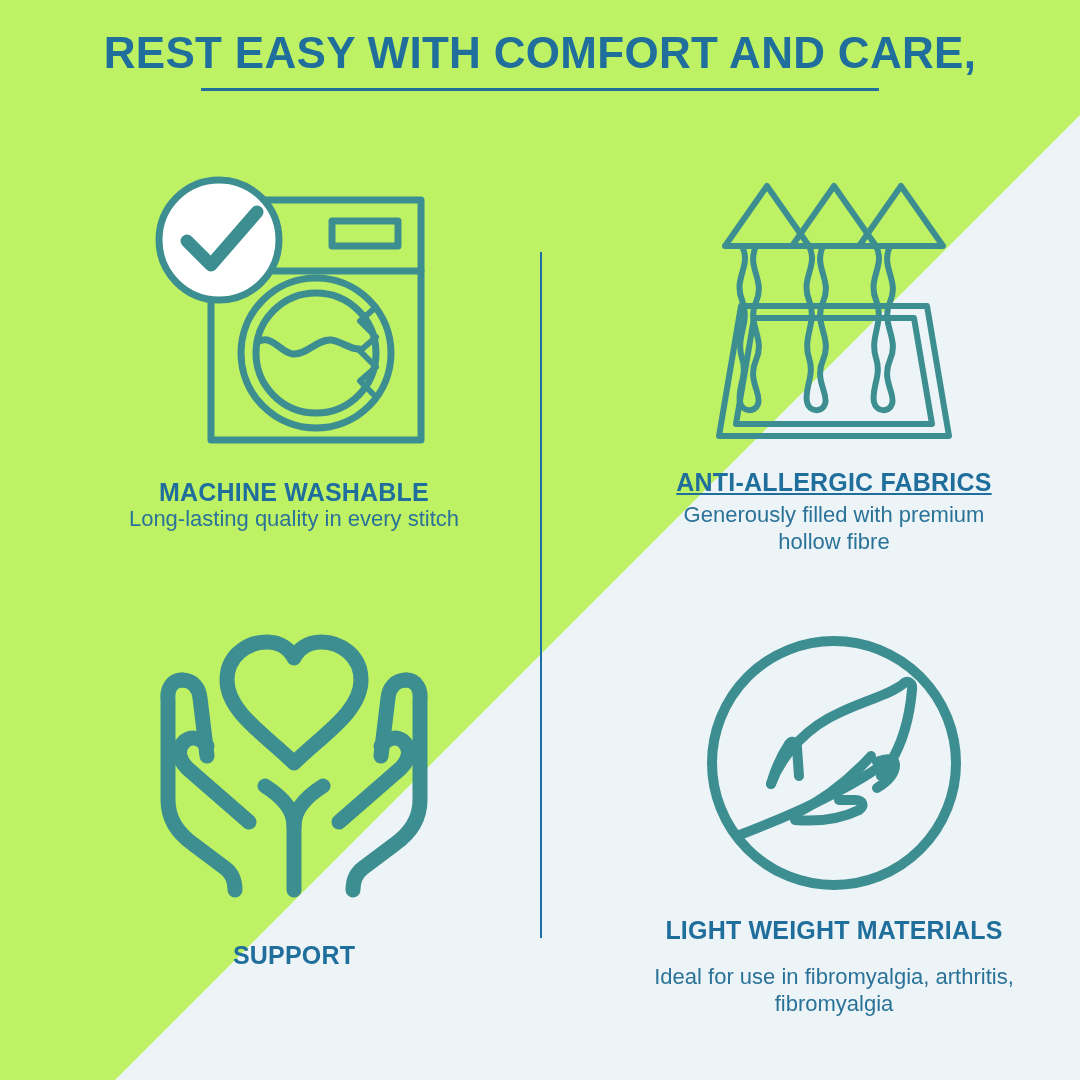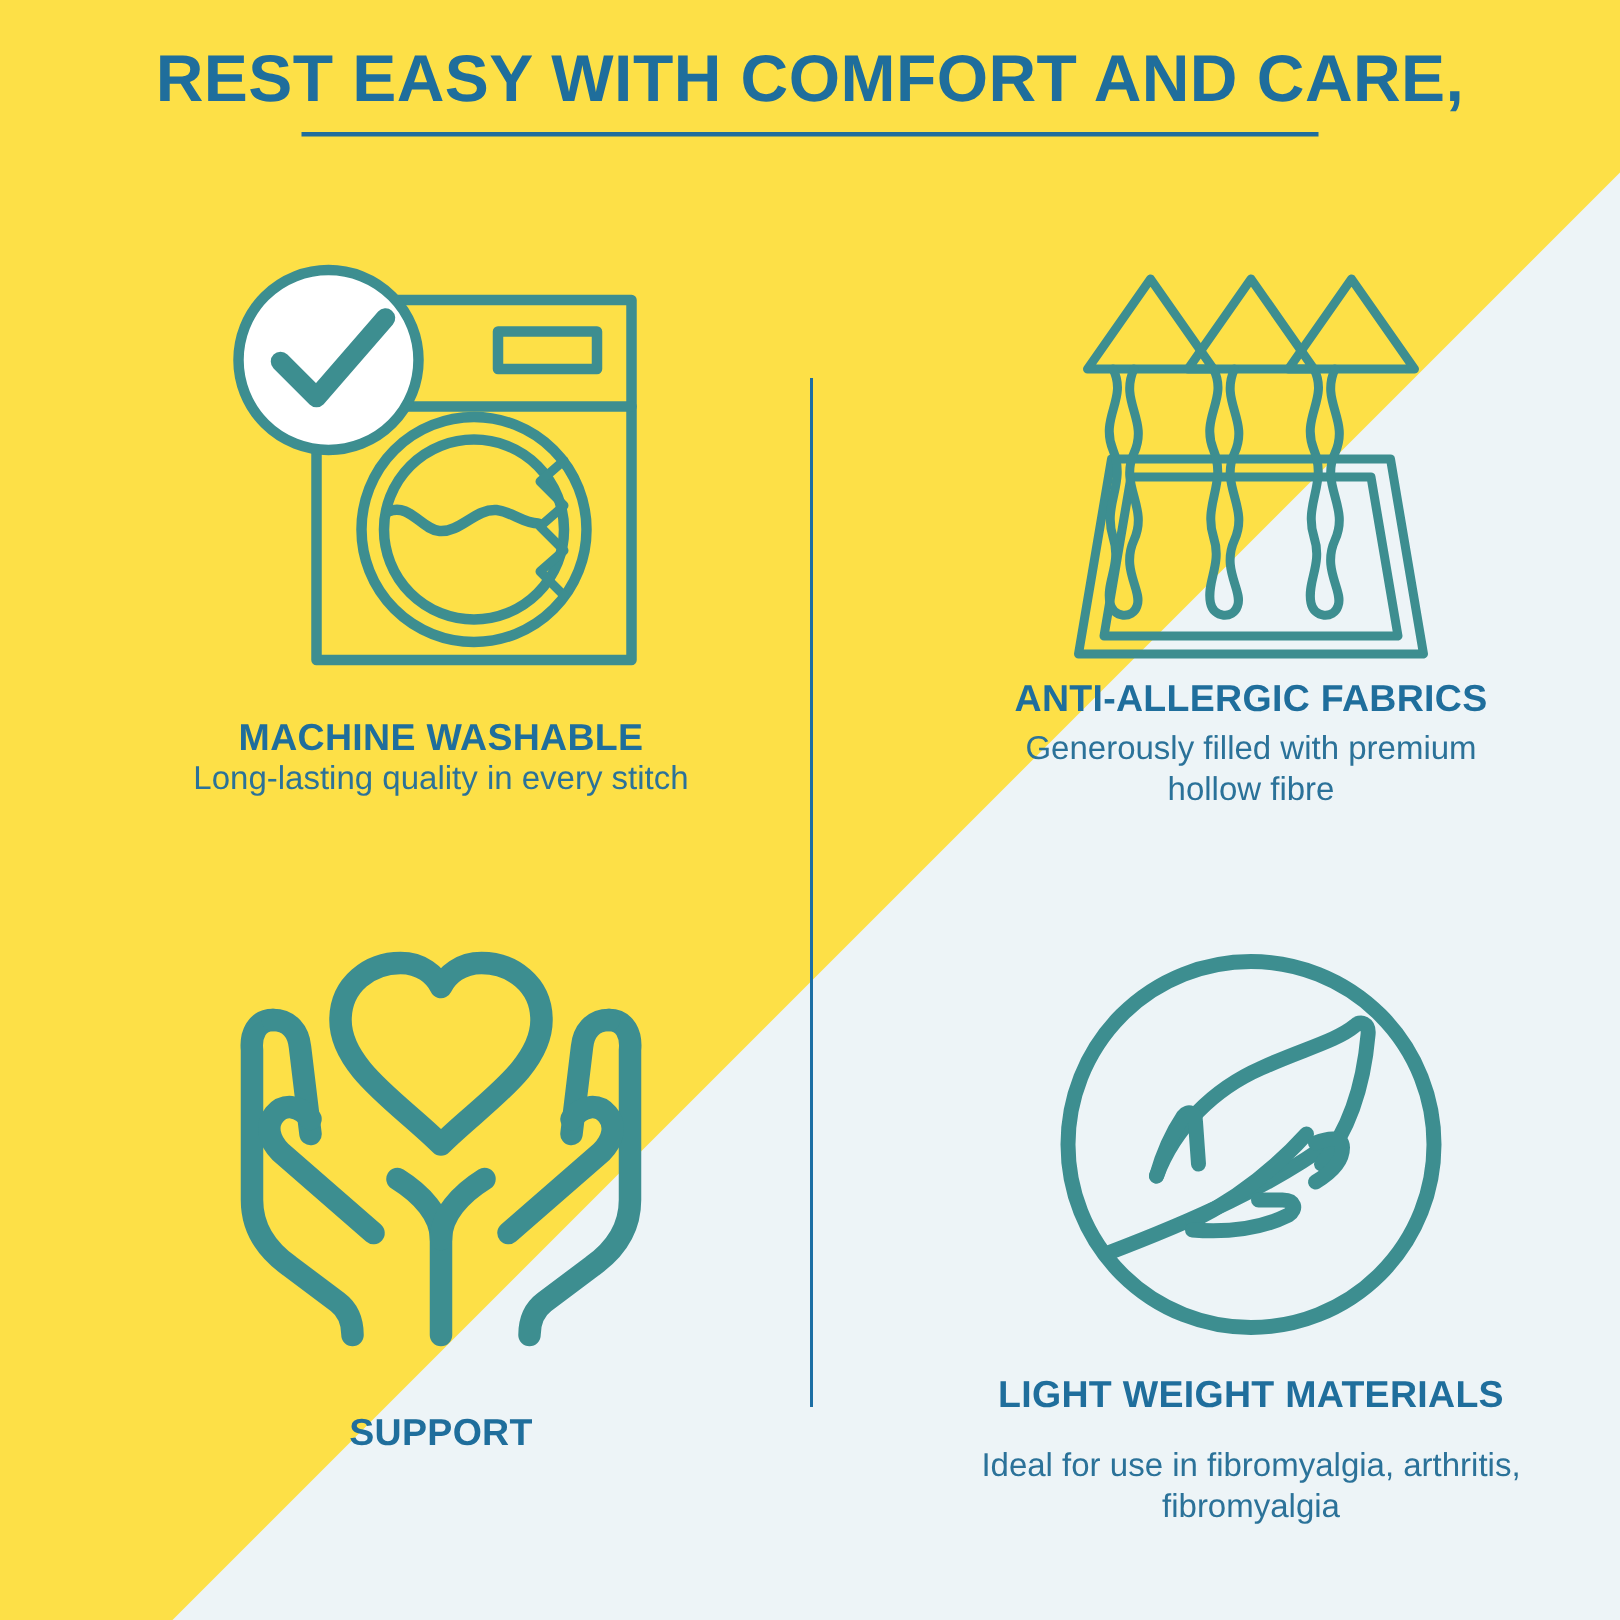--- a/index.html
+++ b/index.html
@@ -11,21 +11,21 @@
     height: 1080px;
     background: #ffffff;
     font-family: "Liberation Sans", sans-serif;
     overflow: hidden;
   }
 
   #poster {
     position: relative;
     width: 1080px;
     height: 1080px;
-    background: #fde047;
+    background: #bef264;
     overflow: hidden;
   }
 
   
   #diagonal-bg {
     position: absolute;
     inset: 0;
     width: 1080px;
     height: 1080px;
     z-index: 0;
@@ -114,21 +114,21 @@
     margin: 0;
     font-weight: 400;
   }
 
   
   #card-machine-washable       { padding-top: 8px; }
   #card-machine-washable .card-title { margin-top: 20px; }
   #card-machine-washable .card-body  { width: 340px; }
 
   #card-anti-allergic          { padding-top: 14px; }
-  #card-anti-allergic .card-title { margin-top: 6px; }
+  #card-anti-allergic .card-title { margin-top: 22px; text-decoration: underline; }
   #card-anti-allergic .card-body  { margin-top: 6px; width: 320px; }
 
   #card-support                { padding-top: 8px; }
   #card-support .card-title    { margin-top: 33px; }
   #card-support .card-body     { margin-top: 8px; width: 380px; }
 
   #card-light-weight           { padding-top: 8px; }
   #card-light-weight .card-title { margin-top: 18px; }
   #card-light-weight .card-body  { margin-top: 20px; width: 380px; }
 

